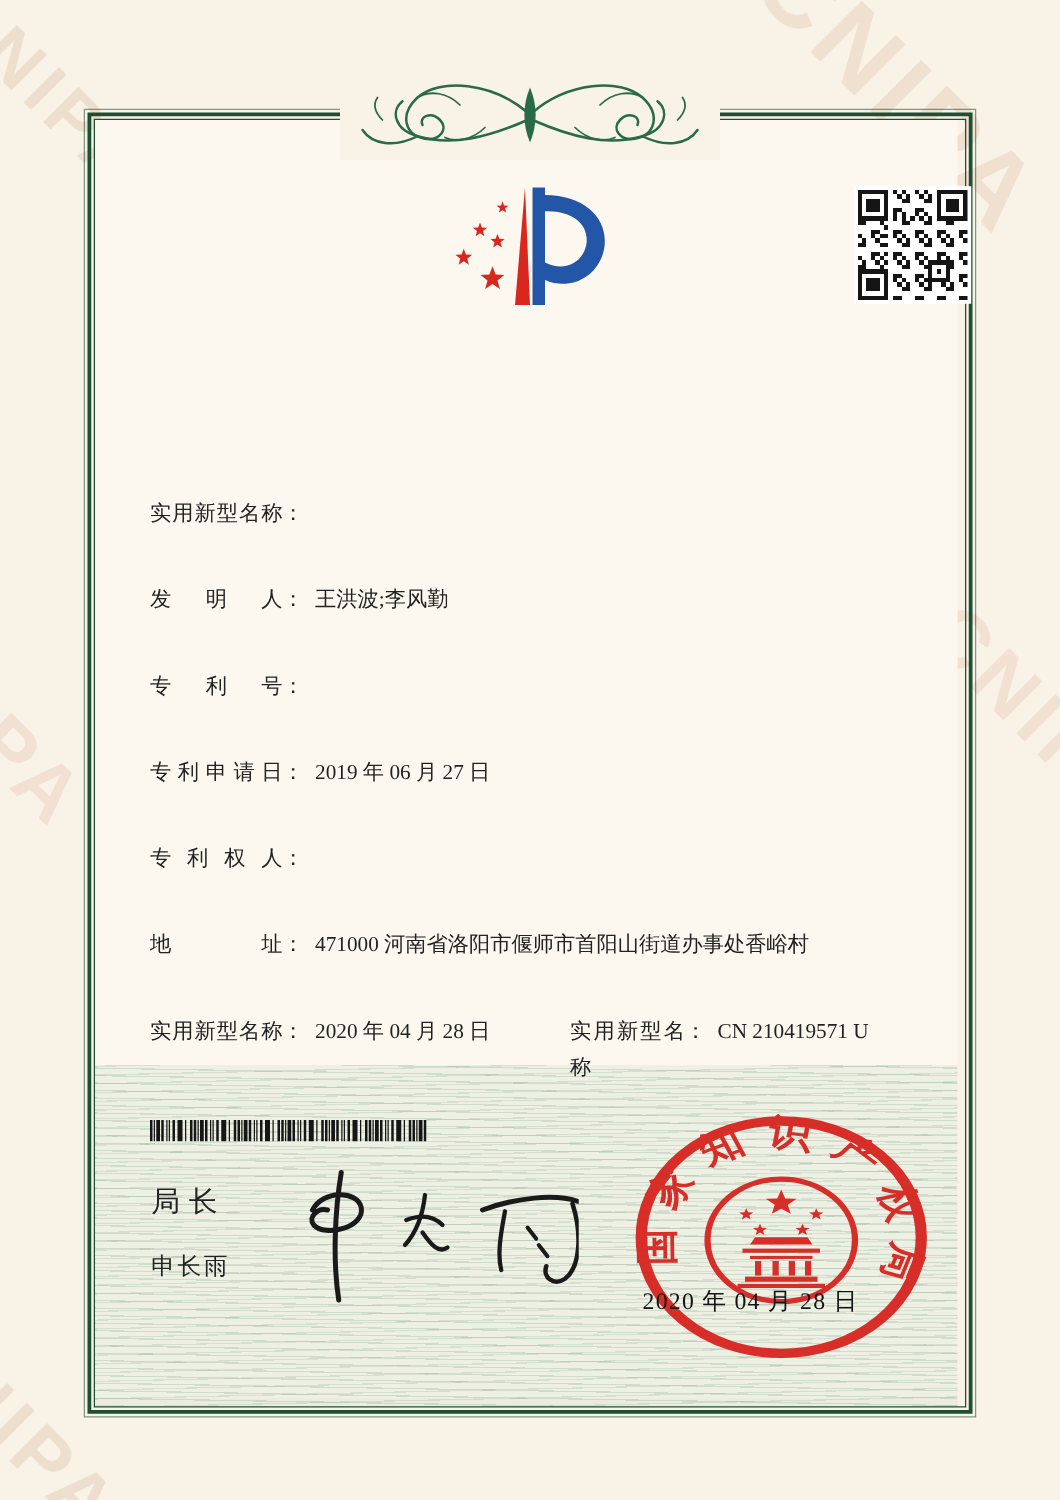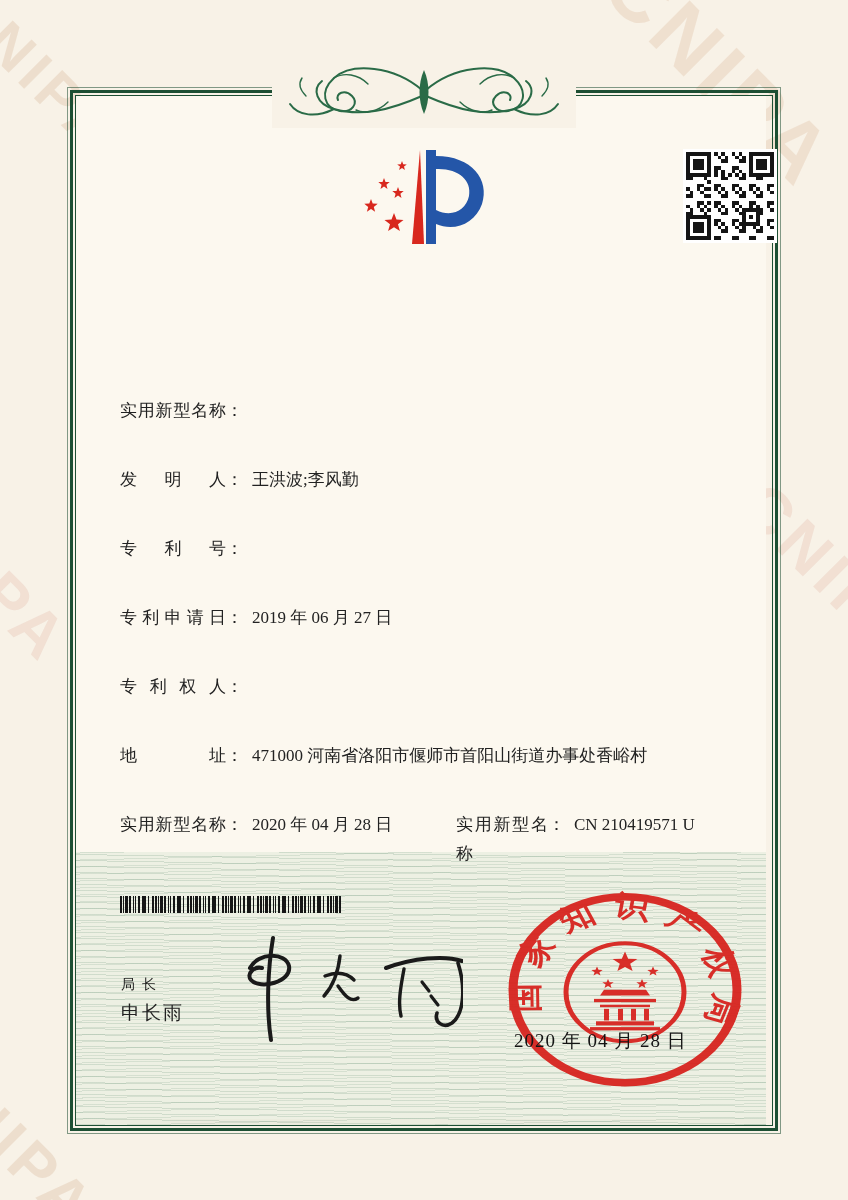--- a/index.html
+++ b/index.html
@@ -53,21 +53,21 @@
   .fvalue{white-space:nowrap;}
 
   
   .body-text{position:absolute;left:120px;top:710px;width:608px;font-size:17.5px;
              line-height:28px;text-align:justify;z-index:3;}
   .body-text p{margin:0;text-indent:2em;}
 
   
   .barcode{position:absolute;left:120px;top:896px;height:17px;display:flex;align-items:stretch;z-index:3;}
   .barcode span{display:block;background:#161616;flex:none;}
-  .signer-title{position:absolute;left:121px;top:976px;font-size:14px;letter-spacing:7px;z-index:3;}
+  .signer-title{position:absolute;left:121px;top:946px;font-size:23px;letter-spacing:7px;z-index:3;}
   .signer-name{position:absolute;left:121px;top:1000px;font-size:19px;letter-spacing:2px;z-index:3;}
   .sig{position:absolute;left:228px;top:928px;width:235px;height:118px;z-index:4;}
   .seal{position:absolute;left:500px;top:868px;width:250px;height:250px;z-index:4;opacity:.93;}
   .seal-date{position:absolute;left:514px;top:1028px;font-size:19px;letter-spacing:1px;
              color:#141414;z-index:5;white-space:nowrap;}
   .page-indicator{position:absolute;left:0;top:1100px;width:100%;text-align:center;
                   font-size:15px;letter-spacing:2px;z-index:3;}
   .footer-note{position:absolute;left:50%;transform:translateX(-50%);top:1138px;background:#fffdf8;
                padding:9px 18px;font-size:16px;letter-spacing:2px;z-index:3;}
 </style>

